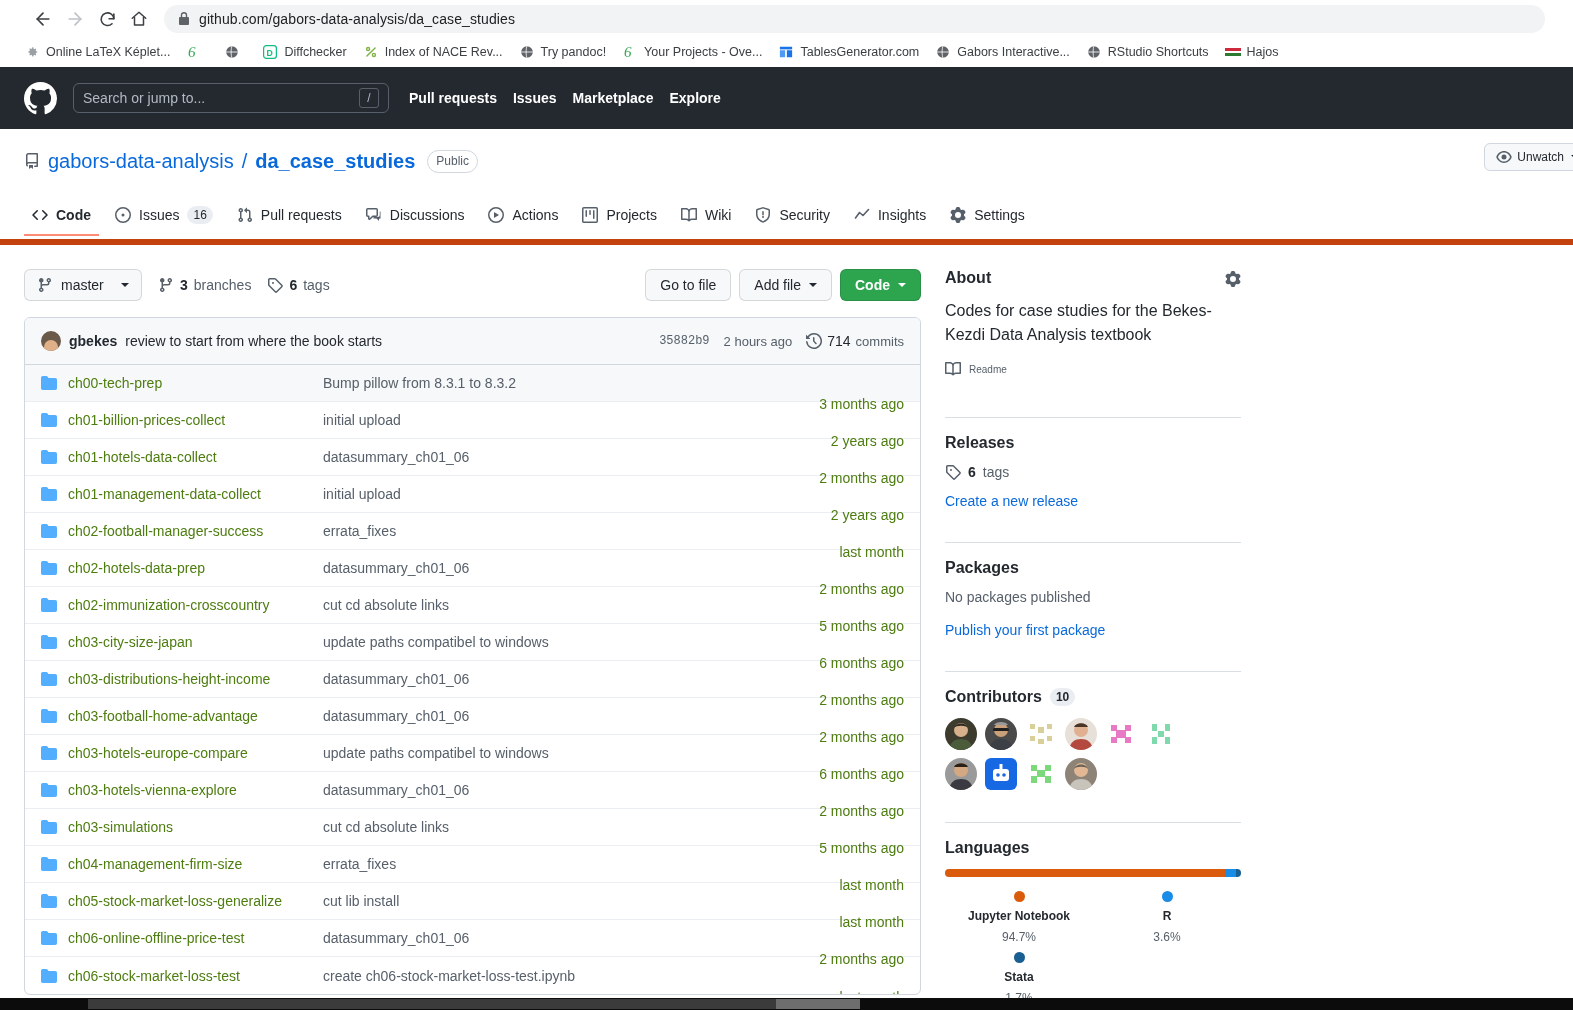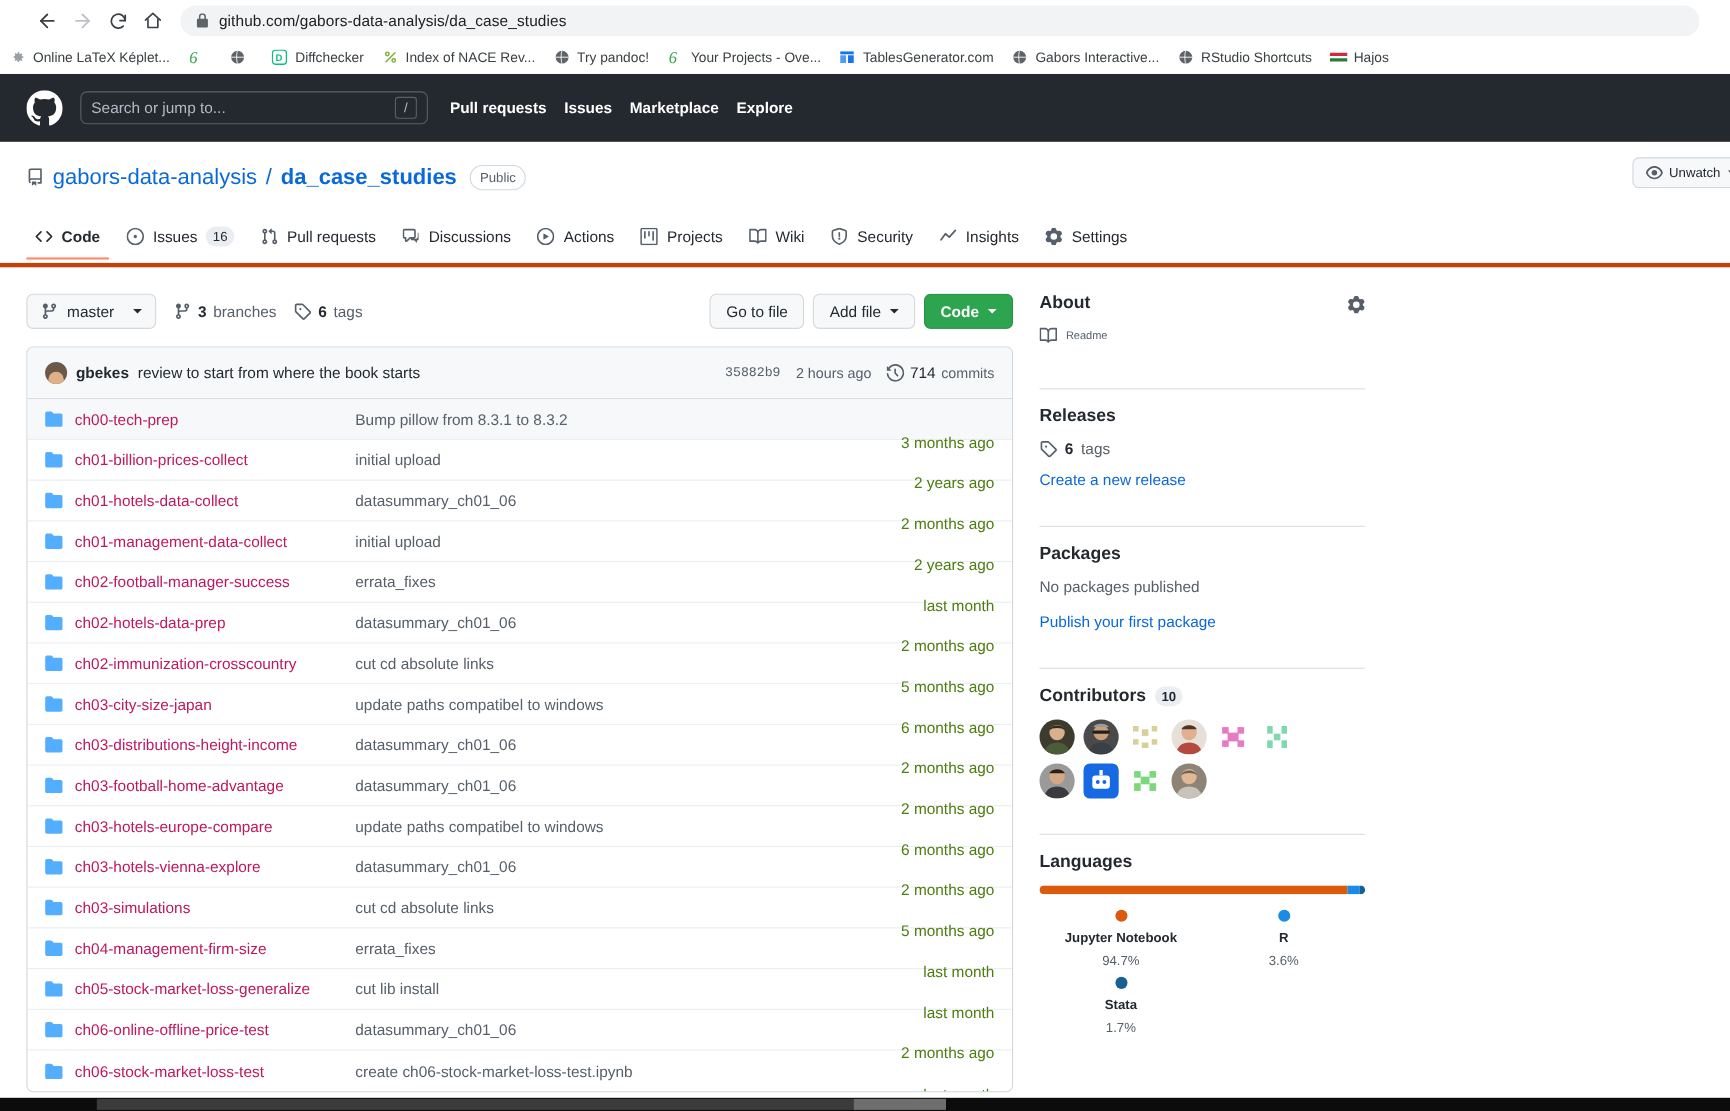--- a/index.html
+++ b/index.html
@@ -42,21 +42,21 @@
     gap: 9px;
     color: #202124;
     font-size: 14px;
   }
   #omnibox .lock { flex: none; display: flex; }
   #url-text { white-space: nowrap; overflow: hidden; letter-spacing: 0.1px; }
 
   #bookmark-bar {
     display: flex; 
     height: 29px;
-    padding: 0 0;
+    padding: 0 16px;
     gap: 0px;
     font-size: 12.5px;
     color: #3c4043;
     border-bottom: 1px solid #ffffff;
     overflow: hidden;
   }
   .bookmark {
     display: flex; align-items: center;
     gap: 6px;
     padding: 3px 8px;
@@ -98,21 +98,21 @@
     color: #ffffff;
     font-size: 14px;
     font-weight: 600;
     white-space: nowrap;
   }
   #gh-nav { display: flex; align-items: center; gap: 16px; margin-left: 4px; }
 
   
   #repo-header {
     background: #ffffff;
-    border-bottom: 4px solid #c2410c;
+    border-bottom: 6px solid #c2410c;
     padding: 16px 24px 0 24px;
     position: relative;
   }
   #repo-title-row {
     display: flex; align-items: center; gap: 8px;
     height: 32px;
   }
   #repo-icon { color: #57606a; display: flex; flex: none; }
   .repo-owner { color: #0969da; font-size: 20px; font-weight: 400; }
   .repo-sep { color: #0969da; font-size: 20px; font-weight: 300; }
@@ -261,21 +261,21 @@
 
   .file-row {
     display: flex; align-items: center;
     height: 37px;
     padding: 0 16px;
     border-bottom: 1px solid #eaeef2;
     font-size: 14px;
   }
   .file-row:last-child { border-bottom: none; }
   .file-row .fico { width: 16px; flex: none; margin-right: 11px; display: flex; color: #54aeff; }
-  .fname { width: 255px; flex: none; color: #be185d; }
+  .fname { width: 255px; flex: none; color: #4d7c0f; }
   .fmsg { flex: 1; color: #57606a; }
   .ftime { color: #4d7c0f; text-align: right; white-space: nowrap; margin-top: 42px; }
 
   
   .side-section { position: relative; padding-bottom: 16px; }
   .side-divider { border-top: 1px solid #d8dee4; margin: 16px 0; }
   .side-h {
     font-size: 16px; font-weight: 600; color: #24292f;
     margin-bottom: 12px;
     display: flex; align-items: center; gap: 8px;
@@ -854,20 +854,21 @@
 
   <div id="side-col">
 
     <div class="side-section">
       <div class="side-h">About</div>
       <span id="about-gear">
         <svg width="16" height="16" viewBox="0 0 16 16" fill="#57606a">
             <path d="M8 0a8.2 8.2 0 0 1 .701.031C9.444.095 9.99.645 10.16 1.29l.288 1.107c.018.066.079.158.212.224.231.114.454.243.668.386.123.082.233.09.299.071l1.103-.303c.644-.176 1.392.021 1.82.63.27.385.506.792.704 1.218.315.675.111 1.422-.364 1.891l-.814.806c-.049.048-.098.147-.088.294.016.257.016.515 0 .772-.01.147.039.246.088.294l.814.806c.475.469.679 1.216.364 1.891a7.977 7.977 0 0 1-.704 1.217c-.428.61-1.176.807-1.82.63l-1.103-.302c-.066-.019-.176-.011-.299.071a4.88 4.88 0 0 1-.668.386c-.133.066-.194.158-.212.224l-.288 1.107c-.17.645-.716 1.195-1.459 1.259a8.094 8.094 0 0 1-1.402 0c-.743-.064-1.289-.614-1.459-1.259l-.289-1.107c-.017-.066-.078-.158-.211-.224a4.883 4.883 0 0 1-.668-.386c-.123-.082-.233-.09-.299-.071l-1.103.303c-.644.176-1.392-.021-1.82-.63a8.12 8.12 0 0 1-.704-1.218c-.315-.675-.111-1.422.363-1.891l.815-.806c.05-.048.098-.147.088-.294a6.214 6.214 0 0 1 0-.772c.01-.147-.038-.246-.088-.294l-.815-.806C.635 6.045.431 5.298.746 4.623a7.92 7.92 0 0 1 .704-1.217c.428-.61 1.176-.807 1.82-.63l1.103.302c.066.019.176.011.299-.071.214-.143.437-.272.668-.386.133-.066.194-.158.211-.224l.29-1.107C5.91.645 6.456.095 7.199.03 7.43.01 7.714 0 8 0zm0 5a3 3 0 1 0 0 6 3 3 0 0 0 0-6z"></path>
           </svg>
       </span>
+      <div id="about-desc">Codes for case studies for the Bekes-Kezdi Data Analysis textbook</div>
       <div class="side-item">
         <span class="sico">
           <svg width="16" height="16" viewBox="0 0 16 16" fill="#57606a" style="display:block">
               <path d="M0 1.75A.75.75 0 0 1 .75 1h4.253c1.227 0 2.317.59 3 1.501A3.743 3.743 0 0 1 11.006 1h4.245a.75.75 0 0 1 .75.75v10.5a.75.75 0 0 1-.75.75h-4.507a2.25 2.25 0 0 0-1.591.659l-.622.621a.75.75 0 0 1-1.06 0l-.622-.621A2.25 2.25 0 0 0 5.258 13H.75a.75.75 0 0 1-.75-.75zm7.251 10.324.004-5.073-.002-2.253A2.25 2.25 0 0 0 5.003 2.5H1.5v9h3.757a3.75 3.75 0 0 1 1.994.574zM8.755 4.75l-.004 7.322a3.752 3.752 0 0 1 1.992-.572H14.5v-9h-3.495a2.25 2.25 0 0 0-2.25 2.25z"></path>
             </svg>
         </span>
         <span>Readme</span>
       </div>
     </div>
 

